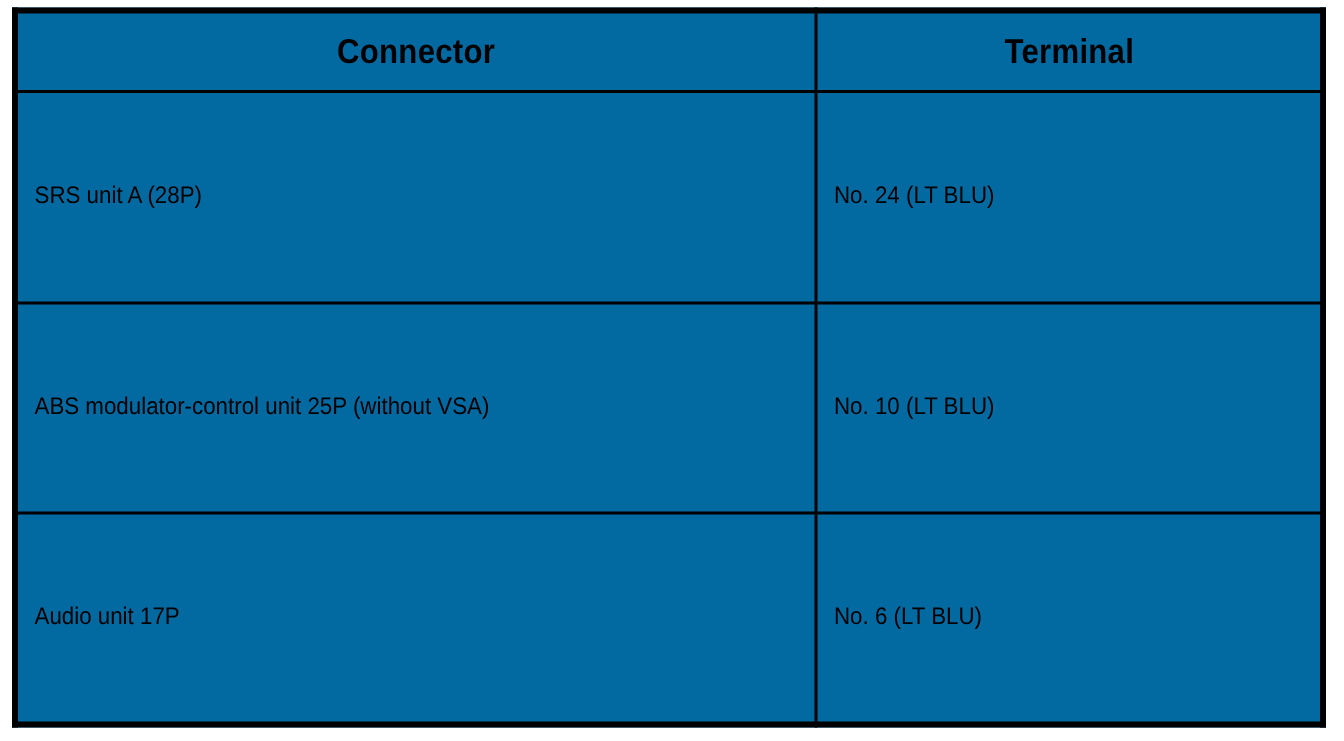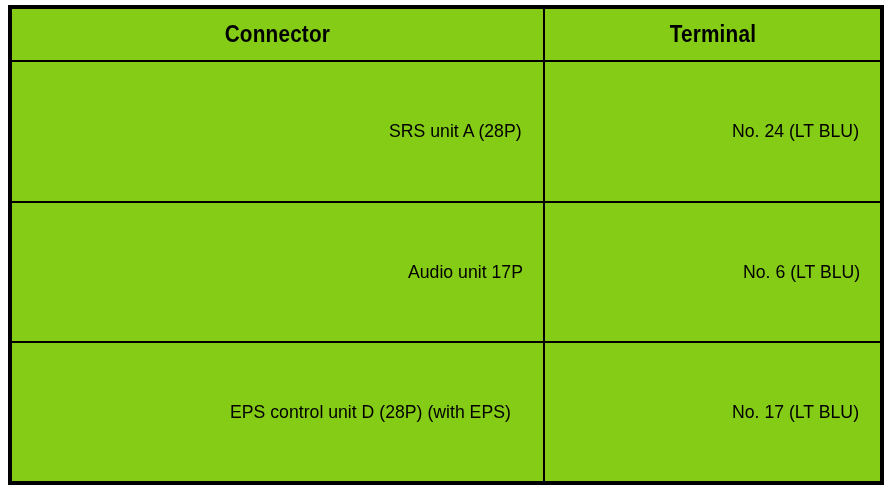--- a/index.html
+++ b/index.html
@@ -25,21 +25,21 @@
     box-sizing: border-box;
   }
 
   table.spec-table {
     width: 100%;
     height: 100%;
     border-collapse: collapse;
     table-layout: fixed;
     border: 4px solid #000000;
     box-sizing: border-box;
-    background: #84cc16;
+    background: #0369a1;
   }
 
   table.spec-table col.col-connector { width: 534px; }
   table.spec-table col.col-terminal  { width: 338px; }
 
   table.spec-table th,
   table.spec-table td {
     border: 2px solid #000000;
     box-sizing: border-box;
     padding: 0 11px;
@@ -53,23 +53,23 @@
     text-align: center;
     font-weight: bold;
     font-size: 23px;
     font-stretch: condensed;
     letter-spacing: 0.2px;
     transform: scaleX(0.97);
   }
 
   table.spec-table tbody td {
     height: 53px;
-    text-align: right;
+    text-align: left;
     font-weight: normal;
-    font-size: 19px;
+    font-size: 16px;
     font-stretch: condensed;
   }
 
   
   .cell-text {
     display: inline-block;
     transform: scaleX(0.93);
     transform-origin: left center;
     white-space: nowrap;
   }
@@ -95,22 +95,22 @@
           <span class="cell-text">Terminal</span>
         </th>
       </tr>
     </thead>
     <tbody>
       <tr>
         <td><span class="cell-text">SRS unit A (28P)</span></td>
         <td><span class="cell-text">No. 24 (LT BLU)</span></td>
       </tr>
       <tr>
+        <td><span class="cell-text">ABS modulator-control unit 25P (without VSA)</span></td>
+        <td><span class="cell-text">No. 10 (LT BLU)</span></td>
+      </tr>
+      <tr>
         <td><span class="cell-text">Audio unit 17P</span></td>
         <td><span class="cell-text">No. 6 (LT BLU)</span></td>
-      </tr>
-      <tr>
-        <td><span class="cell-text">EPS control unit D (28P) (with EPS)</span></td>
-        <td><span class="cell-text">No. 17 (LT BLU)</span></td>
       </tr>
     </tbody>
   </table>
 </div>
 
 </body></html>

